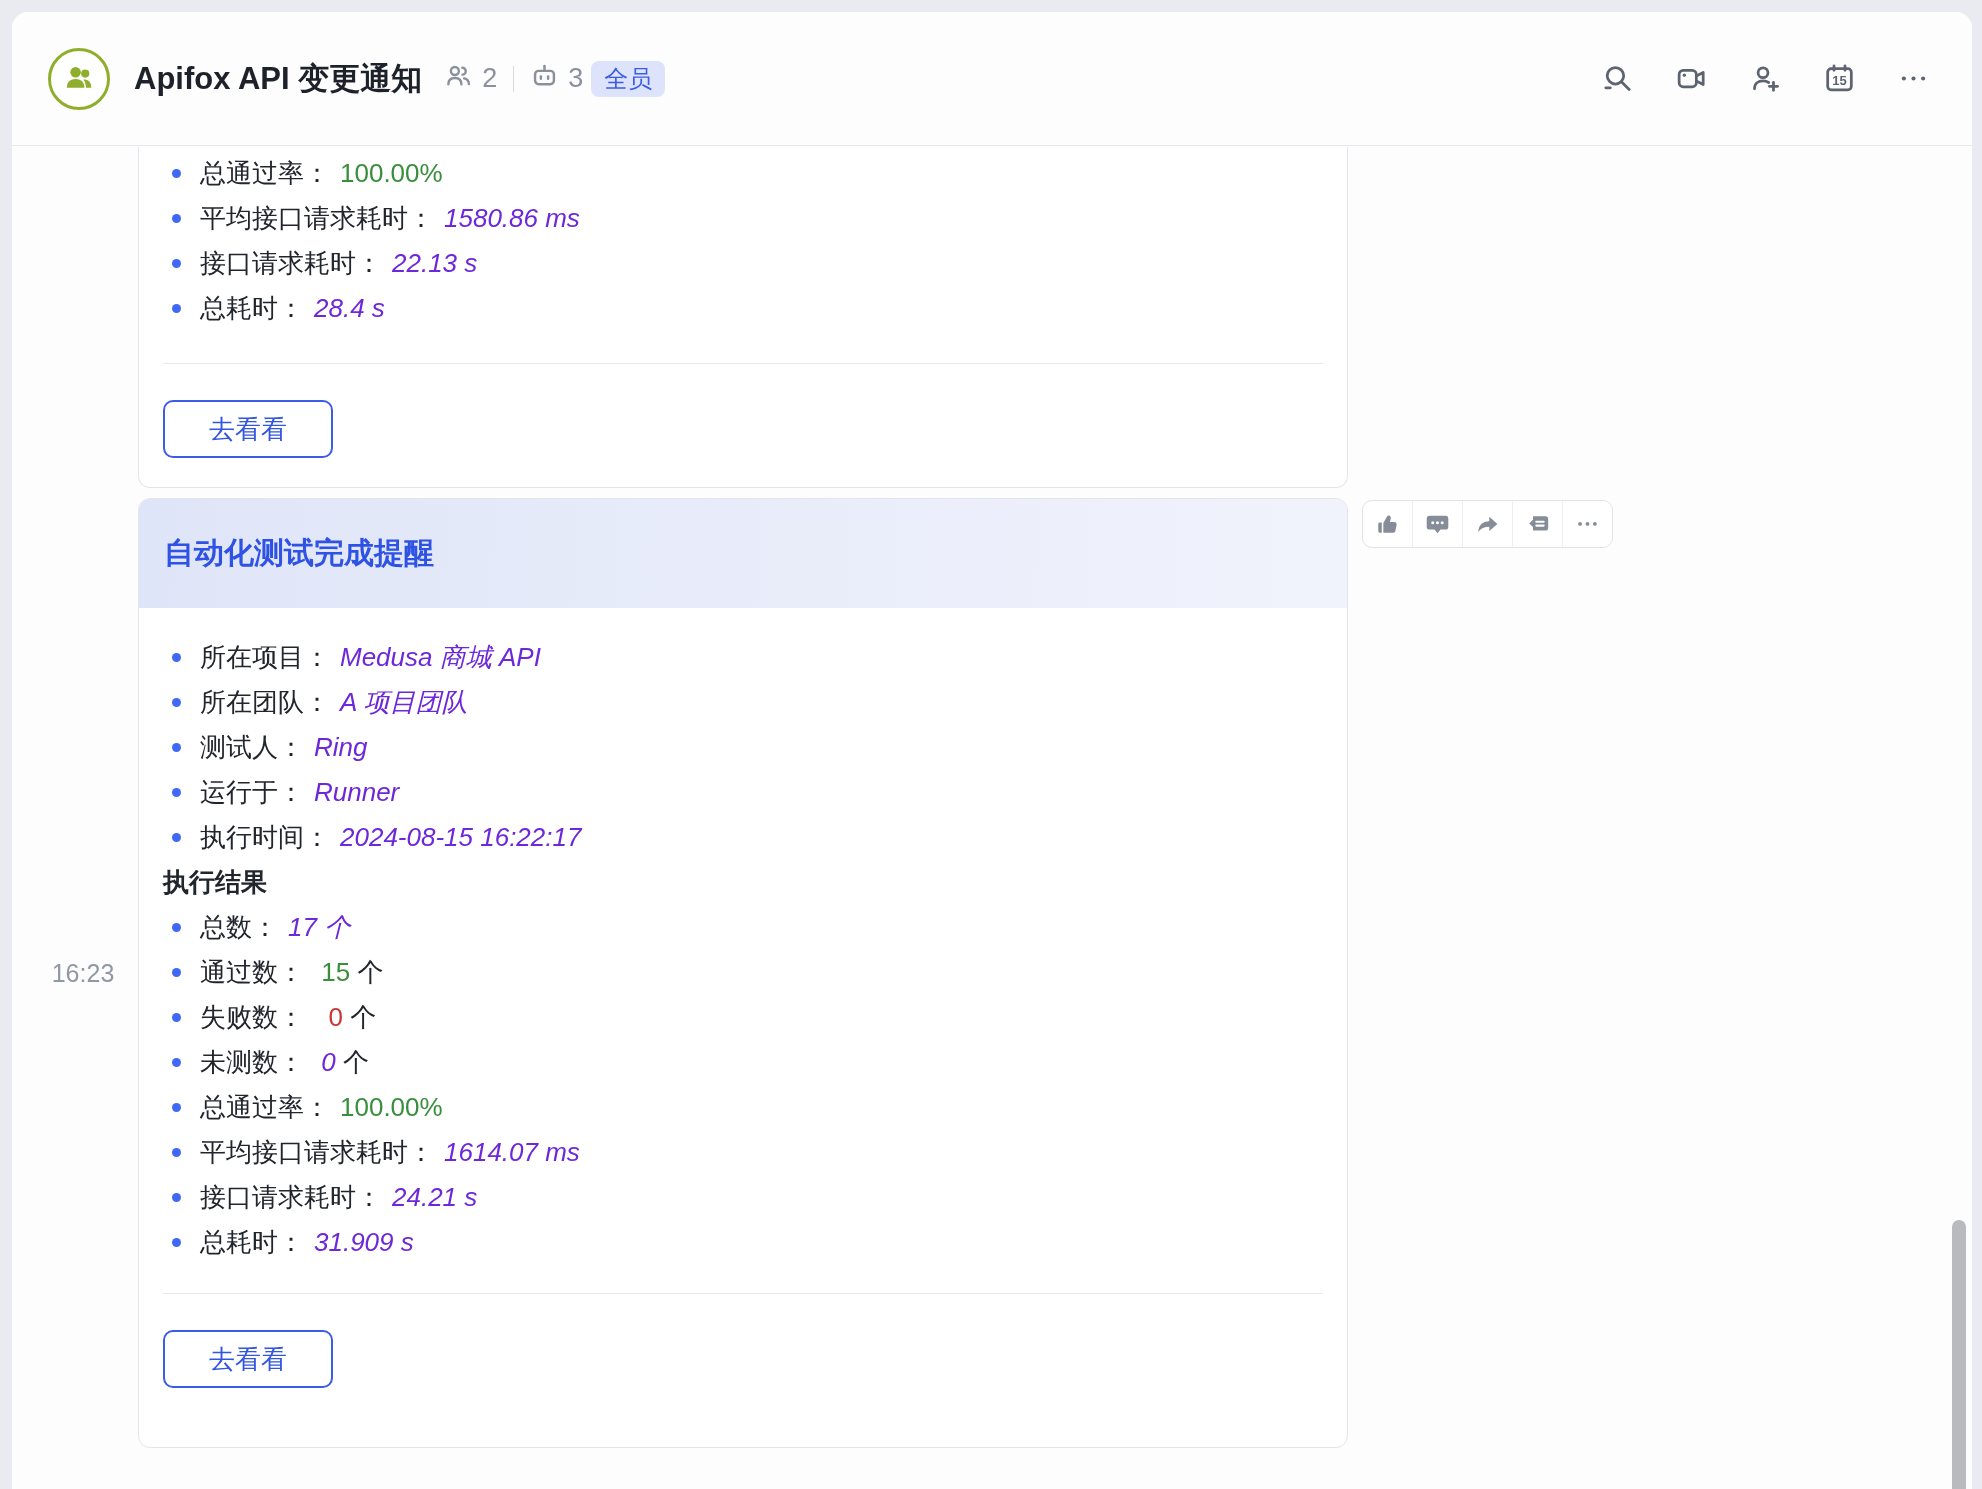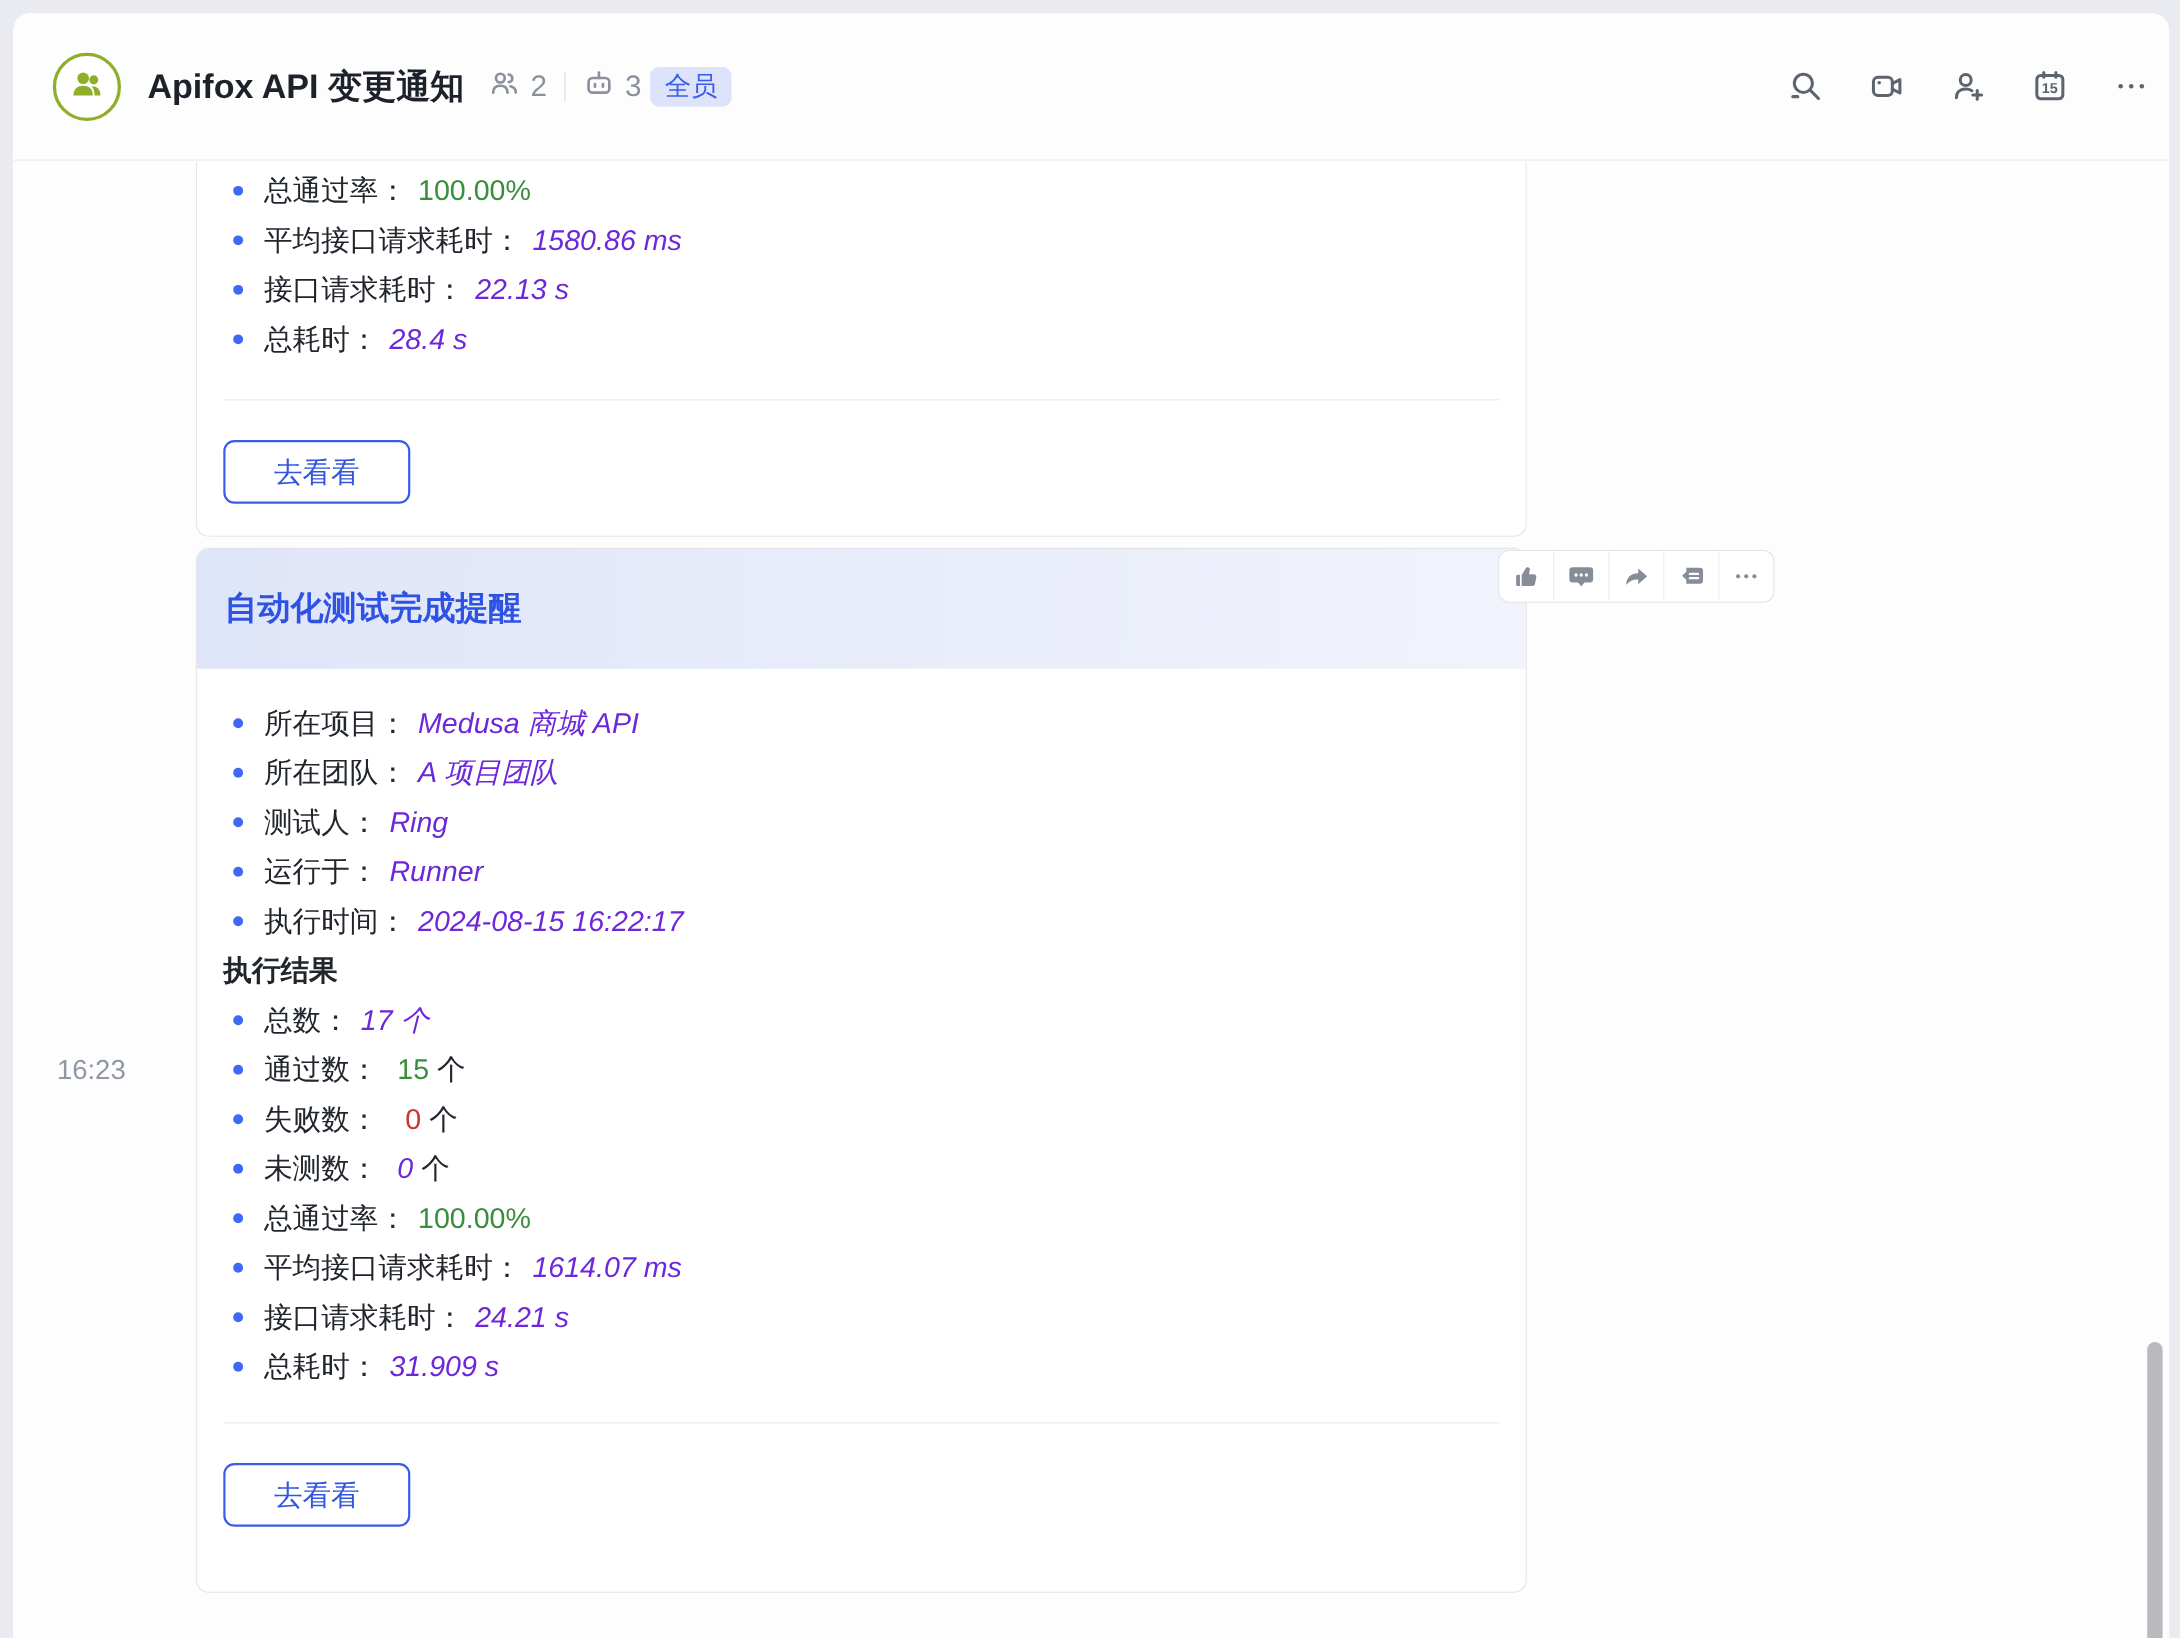--- a/index.html
+++ b/index.html
@@ -11,21 +11,21 @@
     -webkit-font-smoothing:antialiased;
     overflow:hidden;
   }
   .window{
     position:absolute;left:12px;top:12px;width:1960px;height:1477px;
     background:#fdfdfe;border-radius:16px 16px 0 0;overflow:hidden;
   }
   
   .chat-header{
     height:134px;border-bottom:1px solid #e7e9ed;
-    display:flex;align-items:center;padding:0 18px 0 36px;background:#fdfdfe;
+    display:flex;align-items:center;padding:0 42px 0 36px;background:#fdfdfe;
     box-sizing:border-box;
   }
   .avatar{
     width:56px;height:56px;border:3px solid #8fae2b;border-radius:50%;
     background:#fff;display:flex;align-items:center;justify-content:center;flex:none;
   }
   .chat-title{font-size:31px;font-weight:700;color:#1d222a;margin-left:24px;white-space:nowrap;}
   .chat-meta{display:flex;align-items:center;margin-left:22px;color:#8b919c;font-size:27px;}
   .meta-group{display:flex;align-items:center;gap:9px;}
   .meta-sep{width:1px;height:26px;background:#d8dade;margin:0 16px;}
@@ -35,21 +35,21 @@
   }
   .header-actions{margin-left:auto;display:flex;align-items:center;gap:41px;}
   .h-icon{width:33px;height:33px;display:flex;align-items:center;justify-content:center;cursor:pointer;}
   .h-icon svg{width:33px;height:33px;stroke:#5d6470;fill:none;stroke-width:2;stroke-linecap:round;stroke-linejoin:round;}
   
   .chat-body{position:absolute;top:135px;left:0;right:0;bottom:0;background:#fdfdfe;}
   .timestamp{position:absolute;left:30px;top:812px;width:82px;text-align:center;
     color:#9098a3;font-size:25px;}
   .card{
     position:absolute;left:126px;width:1210px;background:#fff;
-    border:1px solid #e3e5ea;box-sizing:border-box;margin-left:40px;
+    border:1px solid #e3e5ea;box-sizing:border-box;
   }
   .card-1{top:0;height:341px;border-top:none;border-radius:0 0 12px 12px;padding:4px 24px 0;}
   .card-2{top:351px;height:950px;border-radius:12px;}
   .card2-header{
     height:109px;background:linear-gradient(93deg,#dfe5f8 0%,#e9edfa 55%,#f1f3fc 100%);
     border-radius:11px 11px 0 0;display:flex;align-items:center;padding:0 25px;
     font-size:30px;font-weight:700;color:#2e52e4;box-sizing:border-box;
   }
   .card2-content{padding:27px 24px 0;}
   .section-line{height:45px;display:flex;align-items:center;font-weight:700;font-size:26px;color:#21252c;}

